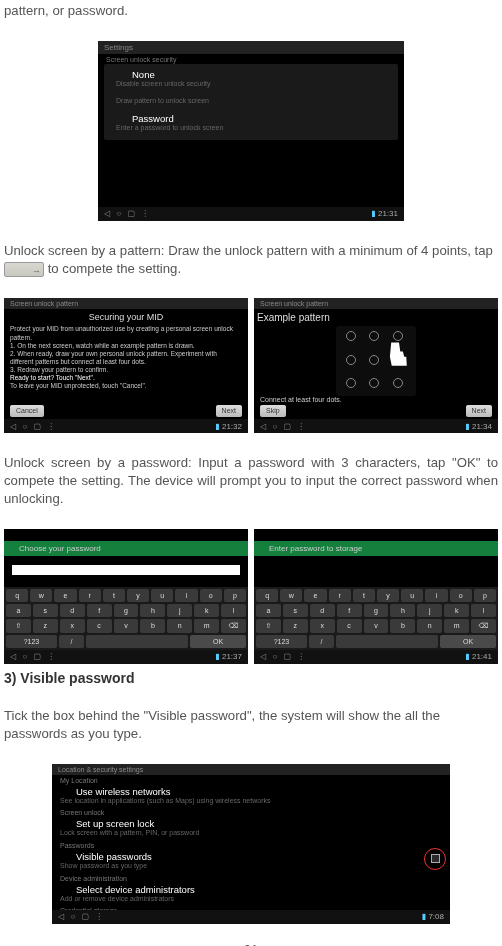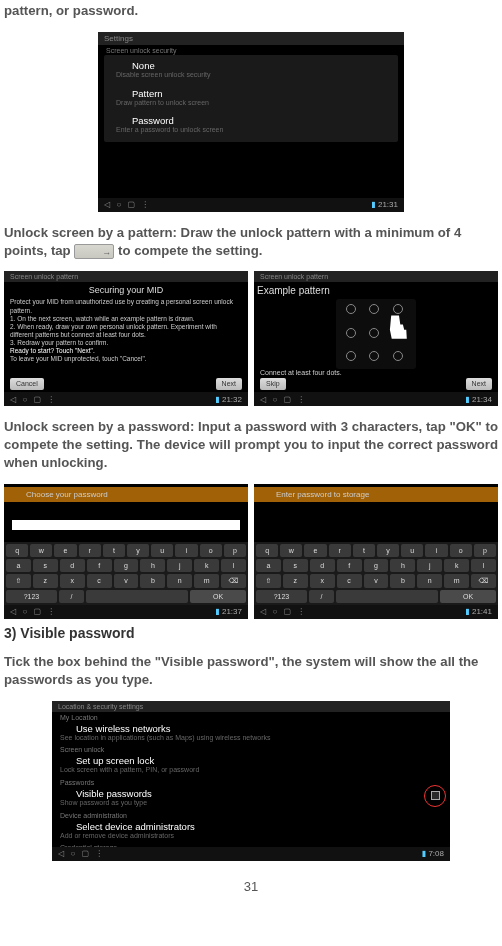--- a/index.html
+++ b/index.html
@@ -4,21 +4,21 @@
   <style>
     * { box-sizing: border-box; margin: 0; padding: 0; }
     body {
       width: 502px;
       font-family: Arial, Helvetica, sans-serif;
       font-size: 13.2px;
       color: #555;
       background: #fff;
     }
     .page { padding: 2px 4px 10px 4px; }
-    p.body-text { margin: 12px 0; line-height: 1.35; font-weight: bold; }
+    p.body-text { margin: 21px 0; line-height: 1.35; }
     p.body-text.first { margin-top: 0; }
     .inline-icon {
       display: inline-block;
       width: 40px;
       height: 15px;
       vertical-align: middle;
       background: linear-gradient(#d8d8d0, #c8c8c0);
       border: 1px solid #999;
       border-radius: 2px;
       padding: 0 2px;
@@ -85,25 +85,25 @@
       color: #ddd;
       font-size: 7px;
       text-align: center;
       padding: 3px 0;
       border-radius: 2px;
       min-width: 0;
     }
     .key.wide { flex: 2; }
     .key.ok { flex: 2.2; background: #4a4a4a; }
     .pw-header {
-      position: absolute; top: 3px; left: 0; right: 0;
-      background: #a16207;
+      position: absolute; top: 12px; left: 0; right: 0;
+      background: #15803d;
       color: #ccc;
       font-size: 8px;
-      padding: 3px 22px;
+      padding: 3px 15px;
     }
     h4 { font-size: 14px; font-weight: bold; color: #333; margin: 6px 0 2px 0; }
     .pattern-grid {
       position: absolute;
       width: 60px; height: 60px;
       display: grid;
       grid-template: repeat(3, 1fr) / repeat(3, 1fr);
       gap: 10px;
     }
     .dot { width: 10px; height: 10px; border: 1px solid #888; border-radius: 50%; }
@@ -156,21 +156,20 @@
 
 <div class="screenshot shot-wide">
   <div class="ss-header">Settings</div>
   <div class="ss-section-label">Screen unlock security</div>
   <div class="greybox">
     <div class="ss-row">
       <div class="title">None</div>
       <div class="sub">Disable screen unlock security</div>
     </div>
     <div class="ss-row">
-      <div class="title">Pattern</div>
       <div class="sub">Draw pattern to unlock screen</div>
     </div>
     <div class="ss-row">
       <div class="title">Password</div>
       <div class="sub">Enter a password to unlock screen</div>
     </div>
   </div>
   <div class="ss-bottombar">
     <span class="icons">◁ ○ ▢ ⋮</span>
     <span><span style="color:#5cf">▮</span> <span>21:31</span></span>

